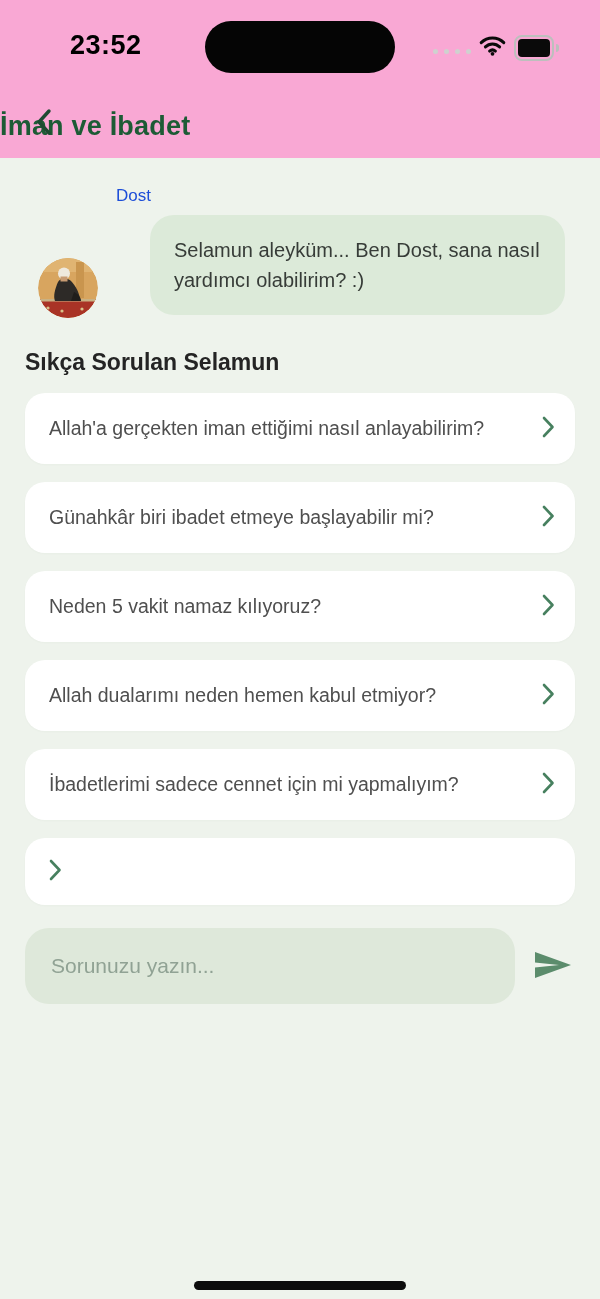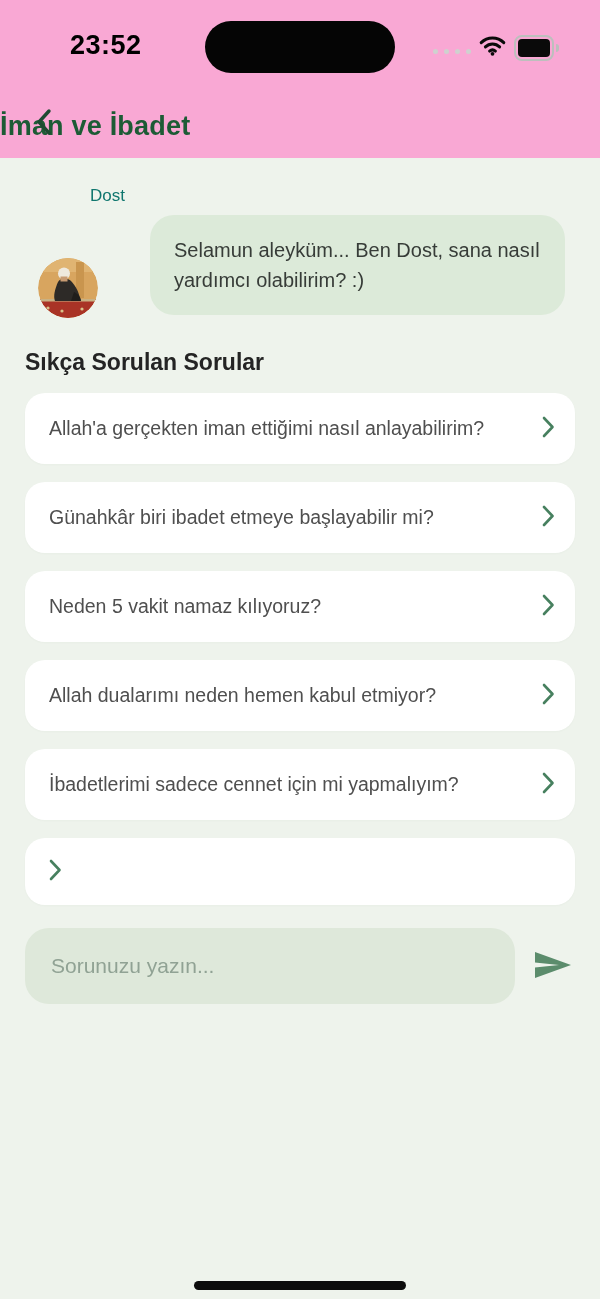--- a/index.html
+++ b/index.html
@@ -46,21 +46,21 @@
   .back-button {
     position: absolute; left: 22px; top: 6px;
     background: none; border: none; cursor: pointer;
     width: 44px; height: 44px; display: flex; align-items: center; justify-content: center;
   }
   .nav-title { font-size: 27px; font-weight: 700; color: #1d5b35; letter-spacing: 0.2px; }
 
   
   .content { position: relative; padding-top: 28px; }
 
-  .sender-name { margin-left: 90px; font-size: 17px; color: #0f766e; margin-bottom: 9px; }
+  .sender-name { margin-left: 116px; font-size: 17px; color: #1d4ed8; margin-bottom: 9px; }
 
   .bubble-row { position: relative; margin: 0 35px 0 110px; padding-left: 40px; }
   .chat-bubble {
     background: #dcead9; border-radius: 24px;
     padding: 20px 24px; font-size: 20px; line-height: 30px; color: #373c38;
   }
   .avatar {
     position: absolute; left: -72px; bottom: -3px;
     width: 60px; height: 60px; border-radius: 50%; overflow: hidden;
     display: block;
@@ -167,21 +167,21 @@
           <path d="M20 24 C17 31 15 38 17 43 L42 43 C42 35 37 27 33 23 C30 20 22 20 20 24 Z" fill="#2d2a27"></path>
           <path d="M36 34 C40 36 43 39 43 43 L33 43 Z" fill="#1f1d1b"></path>
           <circle cx="26" cy="15.5" r="6" fill="#efe9dd"></circle>
           <rect x="22.5" y="18.5" width="7" height="5" fill="#c89b72"></rect>
         </g>
       </svg>
     </span>
     <div class="chat-bubble">Selamun aleyküm... Ben Dost, sana nasıl yardımcı olabilirim? :)</div>
   </div>
 
-  <h2 class="faq-heading">Sıkça Sorulan Sorular</h2>
+  <h2 class="faq-heading">Sıkça Sorulan Selamun</h2>
 
   <div class="faq-list">
     <button class="faq-card">
       <span class="faq-question">Allah'a gerçekten iman ettiğimi nasıl anlayabilirim?</span>
       <span class="faq-chevron">
         <svg width="13" height="22" viewBox="0 0 13 22">
             <polyline points="2,2 10.5,11 2,20" fill="none" stroke="#47805f" stroke-width="2.6" stroke-linecap="round" stroke-linejoin="round"></polyline>
           </svg>
       </span>
     </button>

